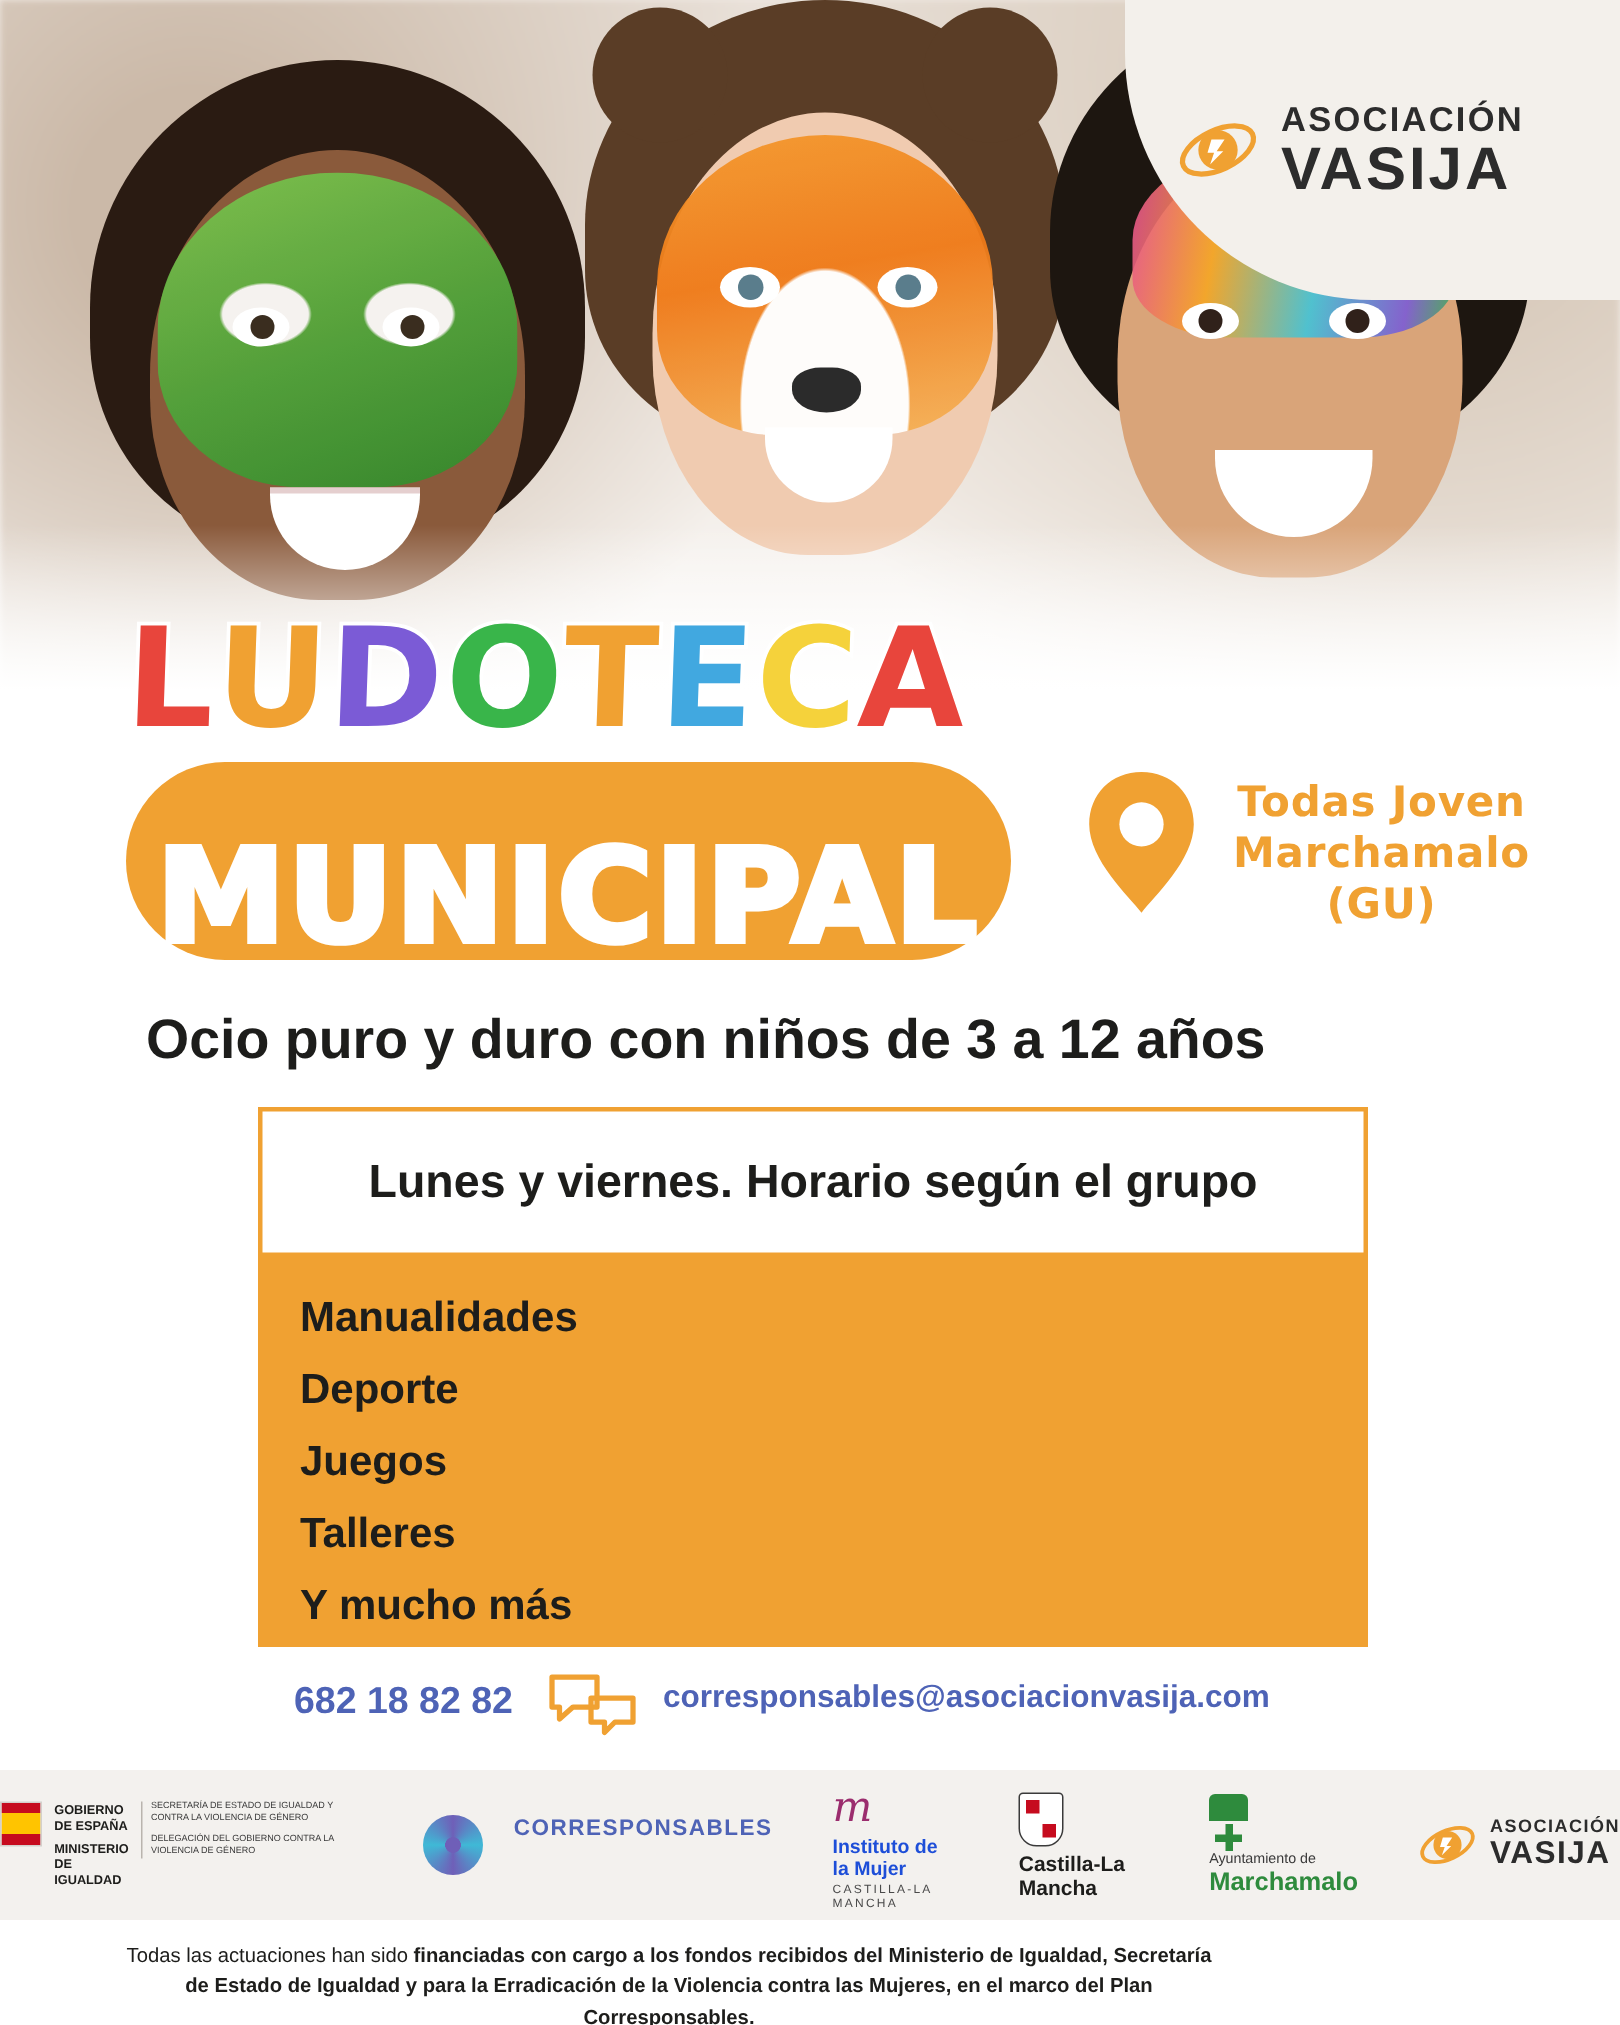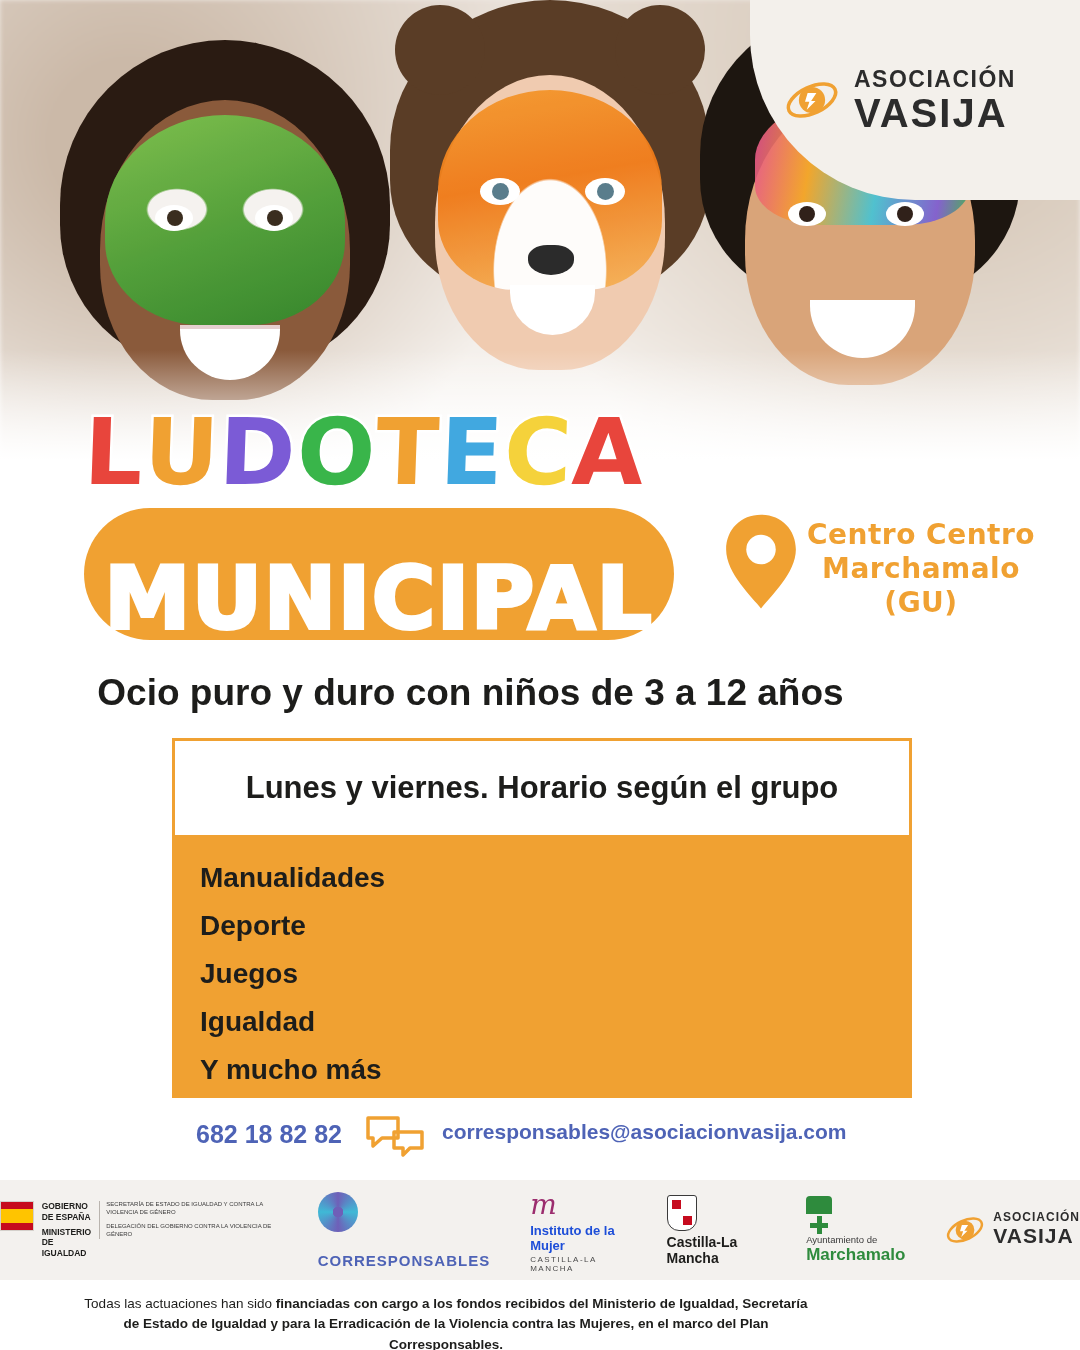--- a/index.html
+++ b/index.html
@@ -316,36 +316,36 @@
 
   <div class="municipal-pill">
     <div class="txt">MUNICIPAL</div>
   </div>
 
   <svg class="loc-pin" viewBox="0 0 64 88">
     <path d="M32 2C17 2 6 13 6 28c0 18 20 36 26 44 6-8 26-26 26-44C58 13 47 2 32 2z" fill="#f0a132"></path>
     <circle cx="32" cy="28" r="11" fill="#ffffff"></circle>
   </svg>
   <div class="loc-text">
-    <div>Centro Centro</div>
+    <div>Todas Joven</div>
     <div>Marchamalo</div>
     <div>(GU)</div>
   </div>
 
   <div class="subtitle">Ocio puro y duro con niños de 3 a 12 años</div>
 
   <div class="schedule-box">
     <div class="txt">Lunes y viernes. Horario según el grupo</div>
   </div>
 
   <ul class="activities-box" id="activities">
       <li>Manualidades</li>
       <li>Deporte</li>
       <li>Juegos</li>
-      <li>Igualdad</li>
+      <li>Talleres</li>
       <li>Y mucho más</li>
     </ul>
 
   <div class="phone">682 18 82 82</div>
   <svg class="chat-icon" viewBox="0 0 62 48">
     <path d="M4 4h30v20H18l-9 8v-8H4z" fill="none" stroke="#f0a132" stroke-width="3.5" stroke-linejoin="round"></path>
     <path d="M30 18h28v16H46l-7 7v-7h-9z" fill="none" stroke="#f0a132" stroke-width="3.5" stroke-linejoin="round"></path>
   </svg>
   <div class="email">corresponsables@asociacionvasija.com</div>
 
@@ -358,21 +358,21 @@
         <div>DE ESPAÑA</div>
         <div style="margin-top:4px">MINISTERIO</div>
         <div>DE IGUALDAD</div>
       </div>
       <div class="lines2">
         <div>SECRETARÍA DE ESTADO DE IGUALDAD Y CONTRA LA VIOLENCIA DE GÉNERO</div>
         <div style="margin-top:6px">DELEGACIÓN DEL GOBIERNO CONTRA LA VIOLENCIA DE GÉNERO</div>
       </div>
     </div>
 
-    <div class="sp sp-corr" style="flex-direction:column; gap:20px">
+    <div class="sp sp-corr" style="flex-direction:row; gap:20px">
       <div class="glyph"></div>
       <div class="lbl">CORRESPONSABLES</div>
     </div>
 
     <div class="sp sp-imujer" style="flex-direction:column; gap:2px">
       <div class="m">m</div>
       <div class="t1">Instituto de la Mujer</div>
       <div class="t2">CASTILLA-LA MANCHA</div>
     </div>
 

